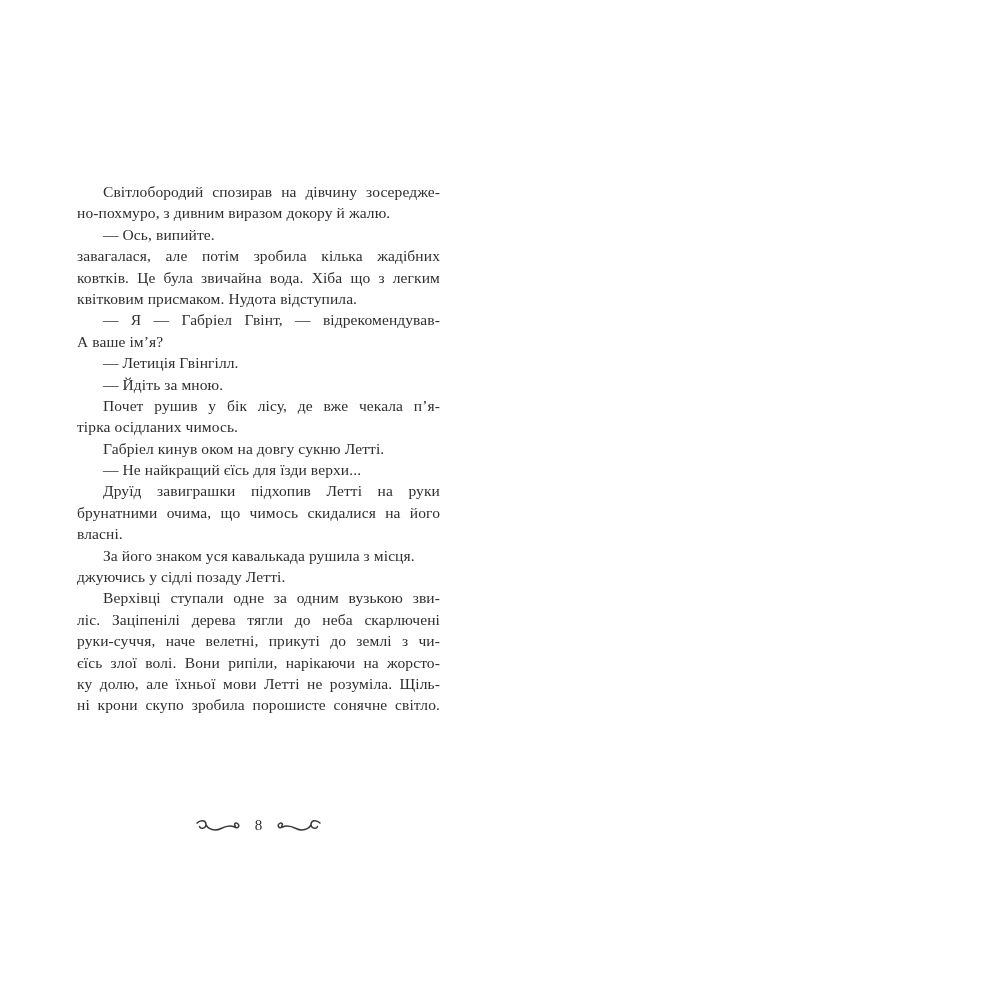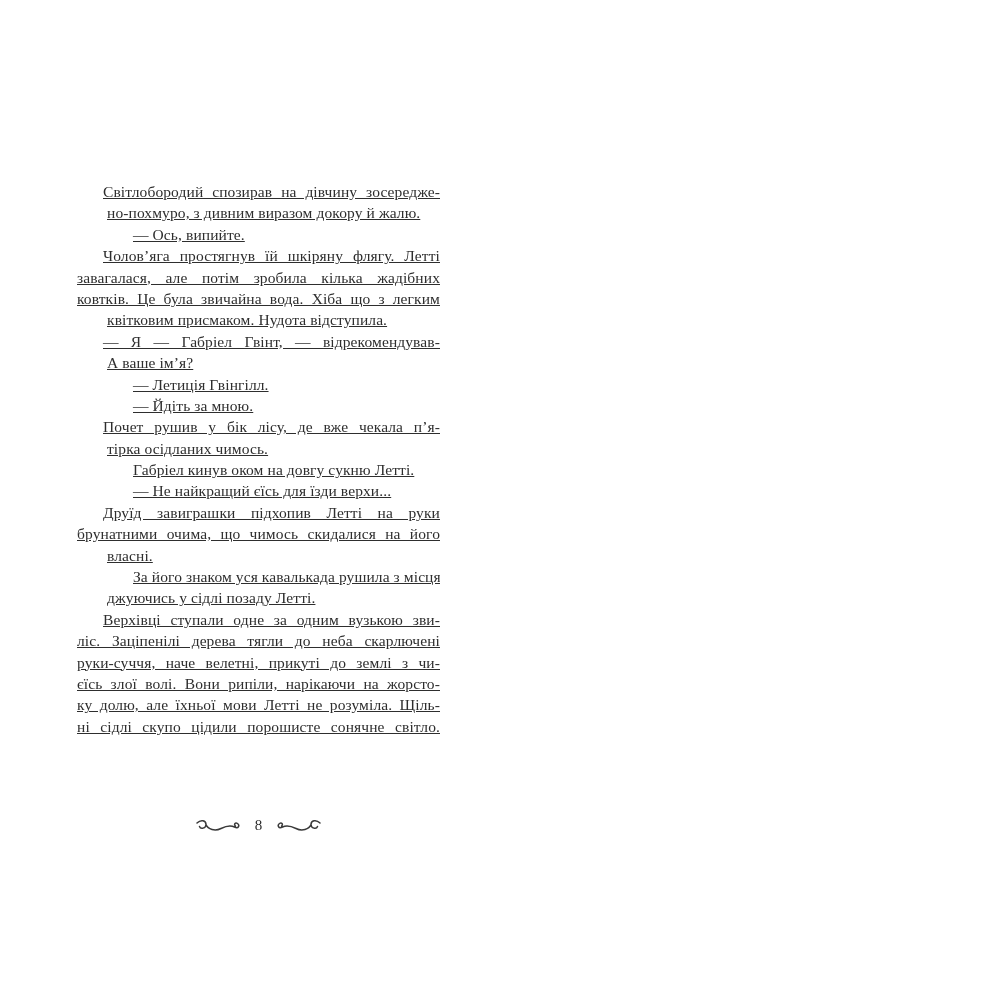--- a/index.html
+++ b/index.html
@@ -16,31 +16,31 @@
   .page.left  { left: 0;     width: 500px; }
   .page.right { left: 500px; width: 500px; }
 
   .text-block {
     position: absolute;
     top: 181px;
     font-size: 15.5px;
     line-height: 21.4px;
     letter-spacing: 0.1px;
   }
-  #page-left-text  { left: 77px;  width: 363px; text-decoration: underline; }
+  #page-left-text  { left: 77px;  width: 363px; }
 
   .line {
     height: 21.4px;
     text-align: justify;
     text-align-last: justify;
     white-space: nowrap;
     overflow: hidden;
   }
   .line.indent { text-indent: 26px; }
-  .line.last   { text-align-last: left; margin-left: 30px; }
+  .line.last   { text-align-last: left; }
 
   .footer {
     position: absolute;
     top: 812px;
     height: 26px;
     display: flex;
     align-items: center;
     justify-content: center;
     gap: 15px;
   }
@@ -57,21 +57,20 @@
 </head>
 <body>
 
 <div class="spread">
 
   <div class="page left">
     <div class="text-block" id="page-left-text">
         <div class="line indent">Світлобородий спозирав на дівчину зосередже-</div>
         <div class="line last">но-похмуро, з дивним виразом докору й жалю.</div>
         <div class="line indent last">— Ось, випийте.</div>
-        <div class="line indent">Чолов’яга простягнув їй шкіряну флягу. Летті</div>
         <div class="line">завагалася, але потім зробила кілька жадібних</div>
         <div class="line">ковтків. Це була звичайна вода. Хіба що з легким</div>
         <div class="line last">квітковим присмаком. Нудота відступила.</div>
         <div class="line indent">— Я — Габріел Гвінт, — відрекомендував-</div>
         <div class="line last">А ваше ім’я?</div>
         <div class="line indent last">— Летиція Гвінгілл.</div>
         <div class="line indent last">— Йдіть за мною.</div>
         <div class="line indent">Почет рушив у бік лісу, де вже чекала п’я-</div>
         <div class="line last">тірка осідланих чимось.</div>
         <div class="line indent last">Габріел кинув оком на довгу сукню Летті.</div>
@@ -79,21 +78,21 @@
         <div class="line indent">Друїд завиграшки підхопив Летті на руки</div>
         <div class="line">брунатними очима, що чимось скидалися на його</div>
         <div class="line last">власні.</div>
         <div class="line indent last">За його знаком уся кавалькада рушила з місця.</div>
         <div class="line last">джуючись у сідлі позаду Летті.</div>
         <div class="line indent">Верхівці ступали одне за одним вузькою зви-</div>
         <div class="line">ліс. Заціпенілі дерева тягли до неба скарлючені</div>
         <div class="line">руки-суччя, наче велетні, прикуті до землі з чи-</div>
         <div class="line">єїсь злої волі. Вони рипіли, нарікаючи на жорсто-</div>
         <div class="line">ку долю, але їхньої мови Летті не розуміла. Щіль-</div>
-        <div class="line">ні сідлі скупо цідили порошисте сонячне світло.</div>
+        <div class="line">ні крони скупо зробила порошисте сонячне світло.</div>
       </div>
     <div class="footer" id="footer-left">
       <svg class="flourish" width="46" height="16" viewBox="0 0 46 16">
         <path d="M3 6 C7 2 12 3.5 12 7.5 C12 11.5 6.5 12.5 5.5 9.5 M12 7.5 C14 12.5 21 14.5 27 11.5 C32 9 36.5 8 40.5 10 C44.5 12 46 8.5 43.5 6.5 C41.5 5 39.5 7 41.5 9.2" stroke="#3a3a3a" stroke-width="1.5" fill="none" stroke-linecap="round"></path>
       </svg>
       <span class="pagenum">8</span>
       <svg class="flourish mirror" width="46" height="16" viewBox="0 0 46 16">
         <path d="M3 6 C7 2 12 3.5 12 7.5 C12 11.5 6.5 12.5 5.5 9.5 M12 7.5 C14 12.5 21 14.5 27 11.5 C32 9 36.5 8 40.5 10 C44.5 12 46 8.5 43.5 6.5 C41.5 5 39.5 7 41.5 9.2" stroke="#3a3a3a" stroke-width="1.5" fill="none" stroke-linecap="round"></path>
       </svg>
     </div>

